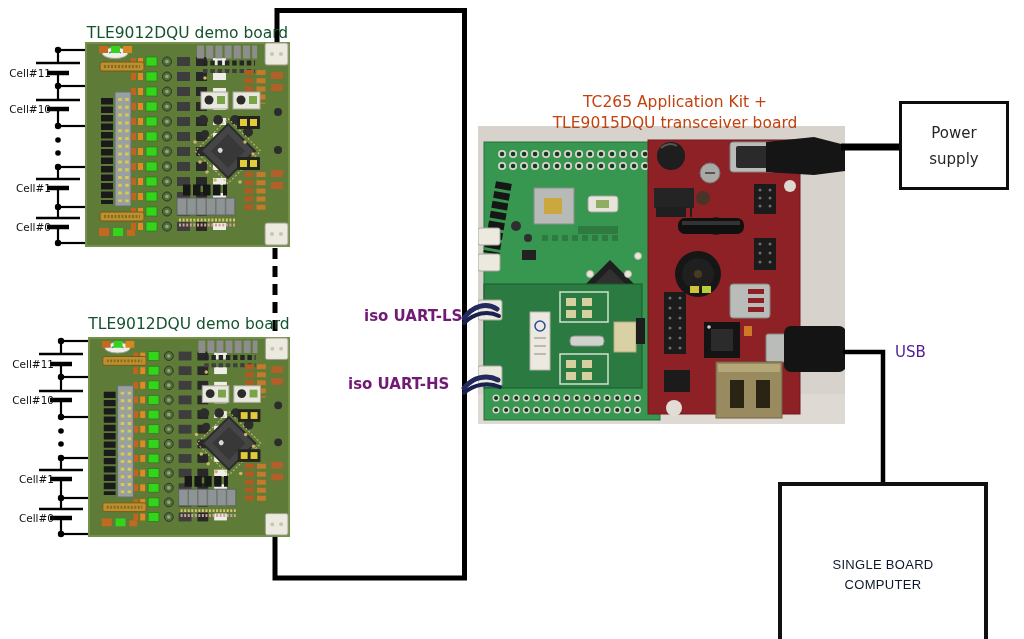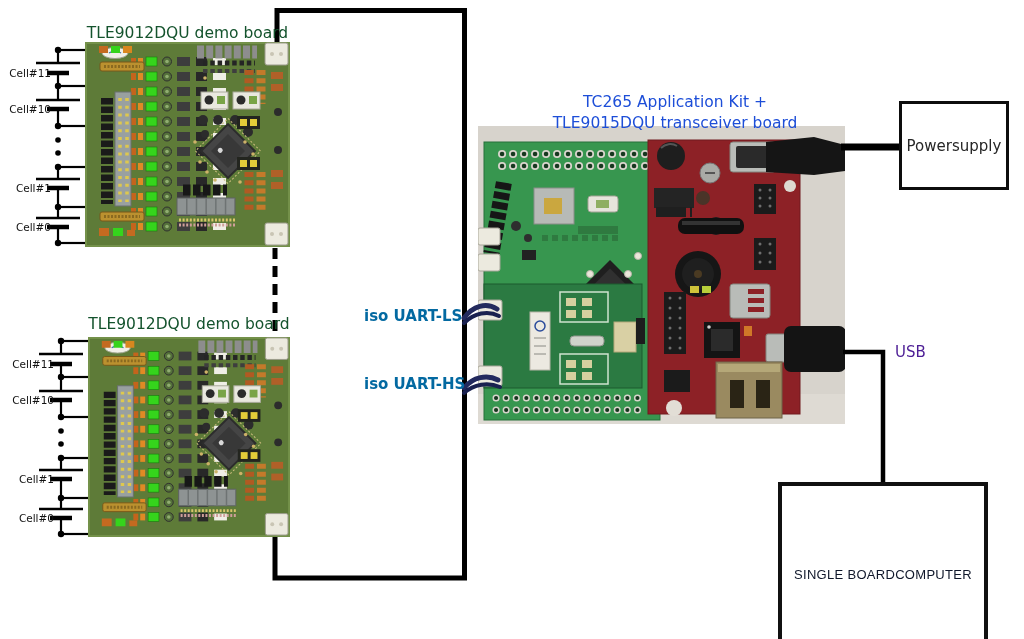--- a/index.html
+++ b/index.html
@@ -5,25 +5,25 @@
   html,body{margin:0;padding:0;background:#fff;}
   #stage{
     position:relative;width:1024px;height:639px;background:#ffffff;overflow:hidden;
     font-family:"DejaVu Sans", sans-serif;color:#262626;
   }
   #stage svg{display:block;}
   .abs{position:absolute;}
   .lines-layer{left:0;top:0;pointer-events:none;}
   .label{position:absolute;white-space:nowrap;color:#2b2b2b;}
   .board-title{font-size:15.5px;text-align:center;color:#14532d;}
-  .center-title{font-size:15.5px;text-align:center;line-height:21px;color:#1d4ed8;}
-  .iso-label{font-size:15px;font-weight:600;color:#0369a1;}
+  .center-title{font-size:15.5px;text-align:center;line-height:21px;color:#c2410c;}
+  .iso-label{font-size:15px;font-weight:600;color:#701a75;}
   .usb-label{font-size:15px;color:#4c1d95;}
   .outline-box{
-    position:absolute;background:#ffffff;display:flex;flex-direction:row;
+    position:absolute;background:#ffffff;display:flex;flex-direction:column;
     align-items:center;justify-content:center;box-sizing:border-box;text-align:center;
   }
   .power-box{left:899px;top:101px;width:110px;height:89px;border:3px solid #0d0d0d;
     font-size:15px;line-height:26px;}
   .sbc-box{left:778px;top:482px;width:210px;height:186px;border:4px solid #111;
     font-family:"Liberation Sans", sans-serif;font-size:13px;line-height:20px;letter-spacing:.3px;color:#0f172a;}
   .cell-text{font-family:"DejaVu Sans", sans-serif;font-size:10.5px;fill:#111;}
 </style>
 </head>
 <body>
@@ -374,21 +374,21 @@
 
   <div class="label board-title" style="left:80px;top:24px;width:215px">TLE9012DQU demo board</div>
   <div class="label board-title" style="left:83px;top:315px;width:212px">TLE9012DQU demo board</div>
 
   <div class="label center-title" style="left:510px;top:92px;width:330px">
     <div>TC265 Application Kit +</div>
     <div>TLE9015DQU transceiver board</div>
   </div>
 
   <div class="label iso-label" style="left:364px;top:307px">iso UART-LS</div>
-  <div class="label iso-label" style="left:364px;top:375px">iso UART-HS</div>
+  <div class="label iso-label" style="left:348px;top:375px">iso UART-HS</div>
   <div class="label usb-label" style="left:895px;top:343px">USB</div>
 
   <div class="outline-box power-box">
     <div>Power</div>
     <div>supply</div>
   </div>
 
   <div class="outline-box sbc-box">
     <div>SINGLE BOARD</div>
     <div>COMPUTER</div>

